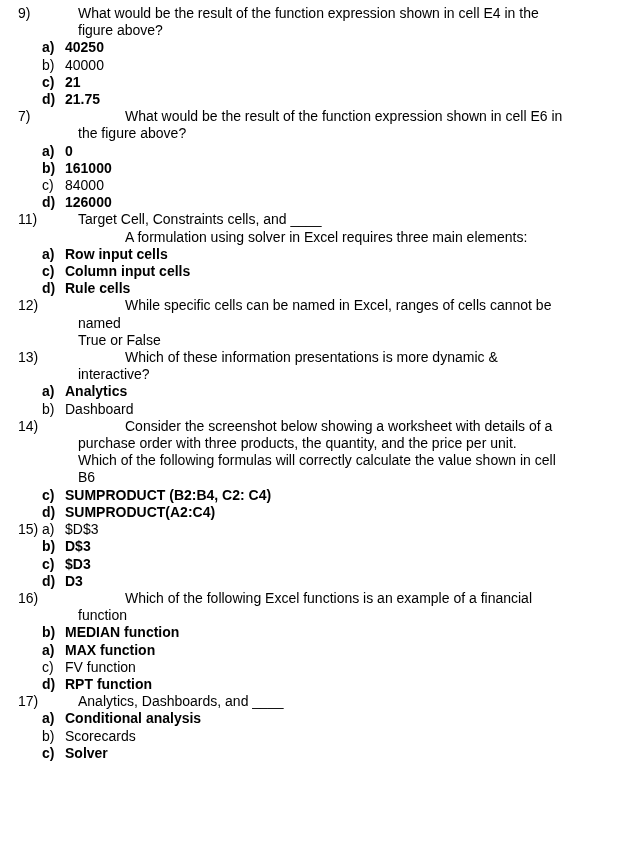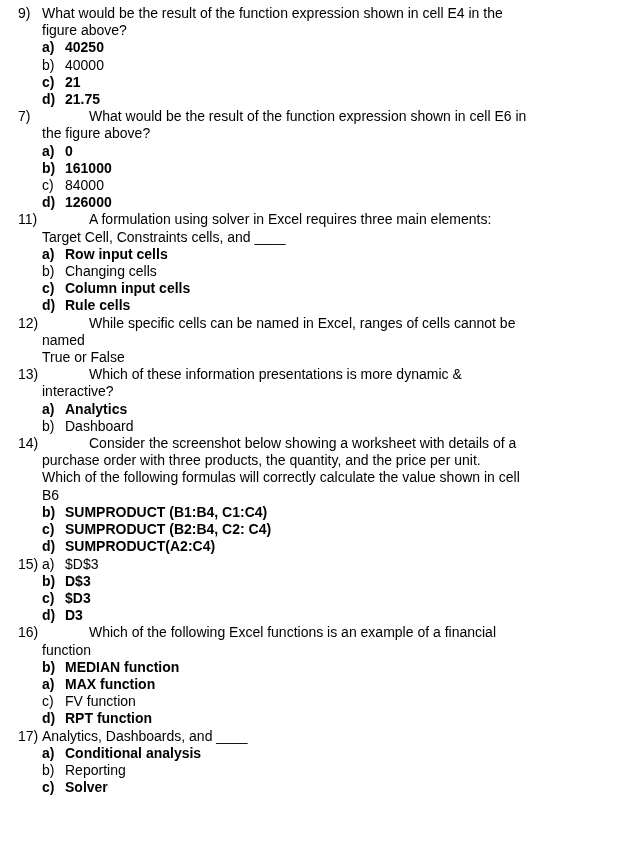--- a/index.html
+++ b/index.html
@@ -24,20 +24,21 @@
     position: relative;
     padding-left: 42px;
   }
   .q-number {
     position: absolute;
     left: 18px;
     top: 0;
   }
   .q-line {
     white-space: pre;
+    margin-left: 36px;
   }
   .q-line.indented {
     padding-left: 47px;
   }
   .opt {
     white-space: pre;
     font-weight: bold;
   }
   .opt-letter {
     display: inline-block;
@@ -76,26 +77,25 @@
           <div class="opt"><span class="opt-letter">a)</span><span>0</span></div>
           <div class="opt"><span class="opt-letter">b)</span><span>161000</span></div>
           <div class="opt bold"><span class="opt-letter">c)</span><span>84000</span></div>
           <div class="opt"><span class="opt-letter">d)</span><span>126000</span></div>
         </div>
   </div>
 
   <div class="question">
     <span class="q-number">11)</span>
     <div>
+          <div class="q-line"><span>Target Cell, Constraints cells, and ____</span></div>
           <div class="q-line indented"><span>A formulation using solver in Excel requires three main elements:</span></div>
-          <div class="q-line"><span>Target Cell, Constraints cells, and ____</span></div>
         </div>
     <div>
           <div class="opt"><span class="opt-letter">a)</span><span>Row input cells</span></div>
-          <div class="opt bold"><span class="opt-letter">b)</span><span>Changing cells</span></div>
           <div class="opt"><span class="opt-letter">c)</span><span>Column input cells</span></div>
           <div class="opt"><span class="opt-letter">d)</span><span>Rule cells</span></div>
         </div>
   </div>
 
   <div class="question">
     <span class="q-number">12)</span>
     <div>
           <div class="q-line indented"><span>While specific cells can be named in Excel, ranges of cells cannot be</span></div>
           <div class="q-line"><span>named</span></div>
@@ -118,21 +118,20 @@
 
   <div class="question">
     <span class="q-number">14)</span>
     <div>
           <div class="q-line indented"><span>Consider the screenshot below showing a worksheet with details of a</span></div>
           <div class="q-line"><span>purchase order with three products, the quantity, and the price per unit.</span></div>
           <div class="q-line"><span>Which of the following formulas will correctly calculate the value shown in cell</span></div>
           <div class="q-line"><span>B6</span></div>
         </div>
     <div>
-          <div class="opt"><span class="opt-letter">b)</span><span>SUMPRODUCT (B1:B4, C1:C4)</span></div>
           <div class="opt"><span class="opt-letter">c)</span><span>SUMPRODUCT (B2:B4, C2: C4)</span></div>
           <div class="opt"><span class="opt-letter">d)</span><span>SUMPRODUCT(A2:C4)</span></div>
         </div>
   </div>
 
   <div class="question">
     <span class="q-number">15)</span>
     <div>
           <div class="opt bold"><span class="opt-letter">a)</span><span>$D$3</span></div>
           <div class="opt"><span class="opt-letter">b)</span><span>D$3</span></div>
@@ -155,18 +154,18 @@
         </div>
   </div>
 
   <div class="question">
     <span class="q-number">17)</span>
     <div>
           <div class="q-line"><span>Analytics, Dashboards, and ____</span></div>
         </div>
     <div>
           <div class="opt"><span class="opt-letter">a)</span><span>Conditional analysis</span></div>
-          <div class="opt bold"><span class="opt-letter">b)</span><span>Reporting</span></div>
+          <div class="opt bold"><span class="opt-letter">b)</span><span>Scorecards</span></div>
           <div class="opt"><span class="opt-letter">c)</span><span>Solver</span></div>
         </div>
   </div>
 </div>
 </div>
 
 </body></html>

